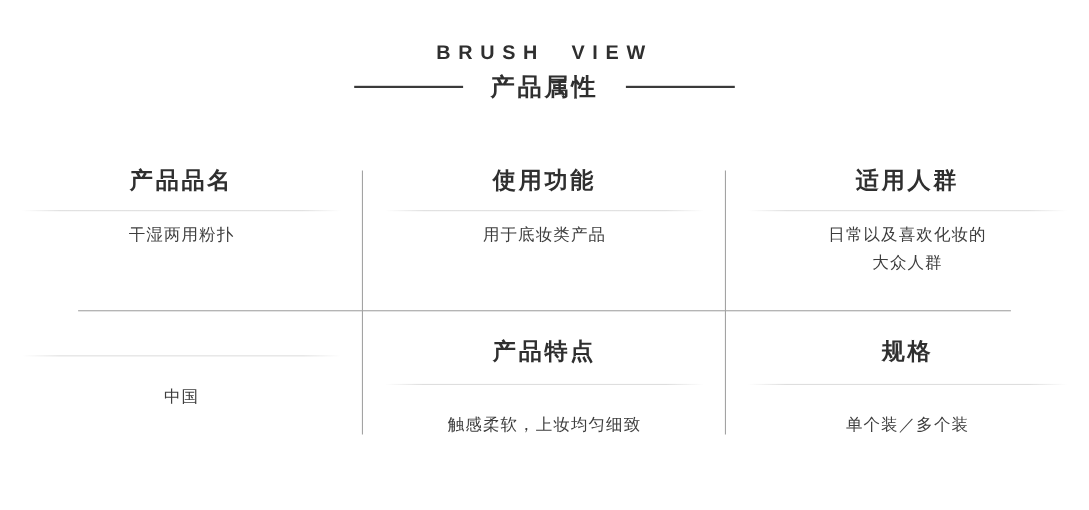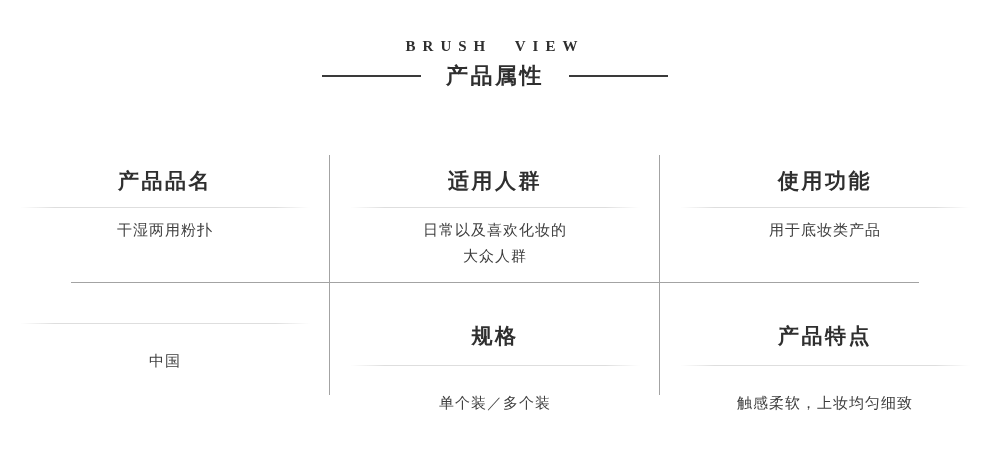--- a/index.html
+++ b/index.html
@@ -14,22 +14,22 @@
   body{
     width:990px;height:464px;position:relative;overflow:hidden;
     font-family:"Liberation Sans","DejaVu Sans",sans-serif;
     color:var(--color-text-dark);
   }
   .page{position:absolute;inset:0;}
 
   
   .header{text-align:center;padding-top:39px;}
   .brand{
-    font-size:15px;font-weight:700;letter-spacing:7px;word-spacing:12px;
-    line-height:1;color:var(--color-text-dark);font-family:Liberation Serif, serif;
+    font-size:18px;font-weight:700;letter-spacing:7px;word-spacing:12px;
+    line-height:1;color:var(--color-text-dark);
   }
   .section-title-row{
     margin-top:11px;display:flex;align-items:center;justify-content:center;gap:25px;
   }
   .title-rule{width:99px;height:2px;background:#3a3a3a;display:inline-block;}
   .section-title{
     font-size:22px;font-weight:700;letter-spacing:2.5px;line-height:1;
     color:var(--color-text-dark);
   }
 
@@ -37,21 +37,20 @@
   .table{
     position:absolute;top:140px;left:0;width:990px;
     display:grid;grid-template-columns:repeat(3,1fr);grid-template-rows:143px 137px;
   }
   .cell{text-align:center;}
   .cell.row1{padding-top:12px;}
   .cell.row2{padding-top:24px;}
   .label{
     font-size:21px;font-weight:700;letter-spacing:2.5px;line-height:26px;
     color:var(--color-text-dark);
-    margin-top:16px;
   }
   .rule{
     height:1px;width:88%;margin:13px auto 0;
     background:linear-gradient(90deg,rgba(222,222,222,0) 0%,var(--color-label-rule) 12%,var(--color-label-rule) 88%,rgba(222,222,222,0) 100%);
   }
   .cell.row2 .rule{margin-top:16px;}
   .value{
     margin-top:9px;font-size:15px;letter-spacing:1px;line-height:26px;
     color:var(--color-text-value);white-space:pre-line;
   }
@@ -79,47 +78,47 @@
 
   <section class="table">
 
     <div class="cell row1">
       <div class="label">产品品名</div>
       <div class="rule"></div>
       <div class="value">干湿两用粉扑</div>
     </div>
 
     <div class="cell row1">
+      <div class="label">使用功能</div>
+      <div class="rule"></div>
+      <div class="value">用于底妆类产品</div>
+    </div>
+
+    <div class="cell row1">
       <div class="label">适用人群</div>
       <div class="rule"></div>
       <div class="value">日常以及喜欢化妆的
 大众人群</div>
-    </div>
-
-    <div class="cell row1">
-      <div class="label">使用功能</div>
-      <div class="rule"></div>
-      <div class="value">用于底妆类产品</div>
     </div>
 
     <div class="cell row2">
       <div class="rule"></div>
       <div class="value">中国</div>
     </div>
 
     <div class="cell row2">
+      <div class="label">产品特点</div>
+      <div class="rule"></div>
+      <div class="value">触感柔软，上妆均匀细致</div>
+    </div>
+
+    <div class="cell row2">
       <div class="label">规格</div>
       <div class="rule"></div>
       <div class="value">单个装／多个装</div>
-    </div>
-
-    <div class="cell row2">
-      <div class="label">产品特点</div>
-      <div class="rule"></div>
-      <div class="value">触感柔软，上妆均匀细致</div>
     </div>
 
     <span class="vline vline-1"></span>
     <span class="vline vline-2"></span>
     <span class="hline"></span>
   </section>
 
 </div>
 
 </body></html>

